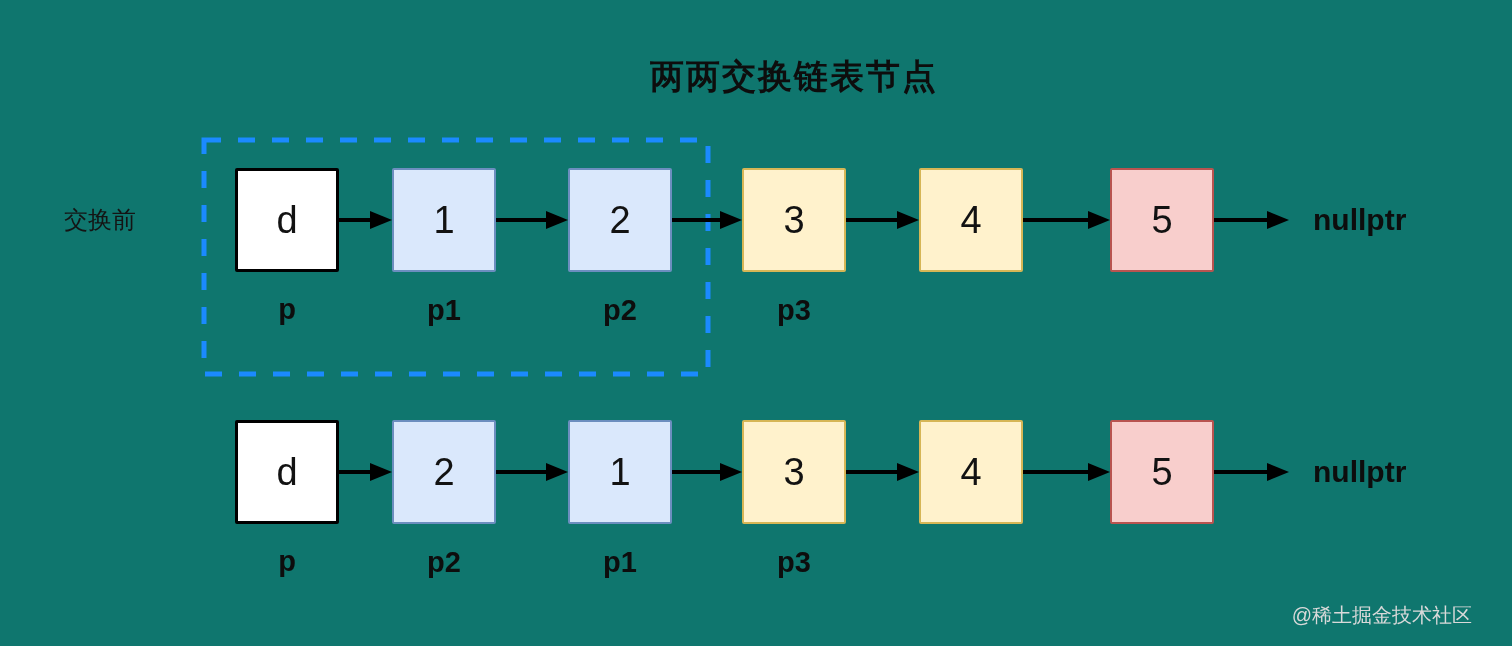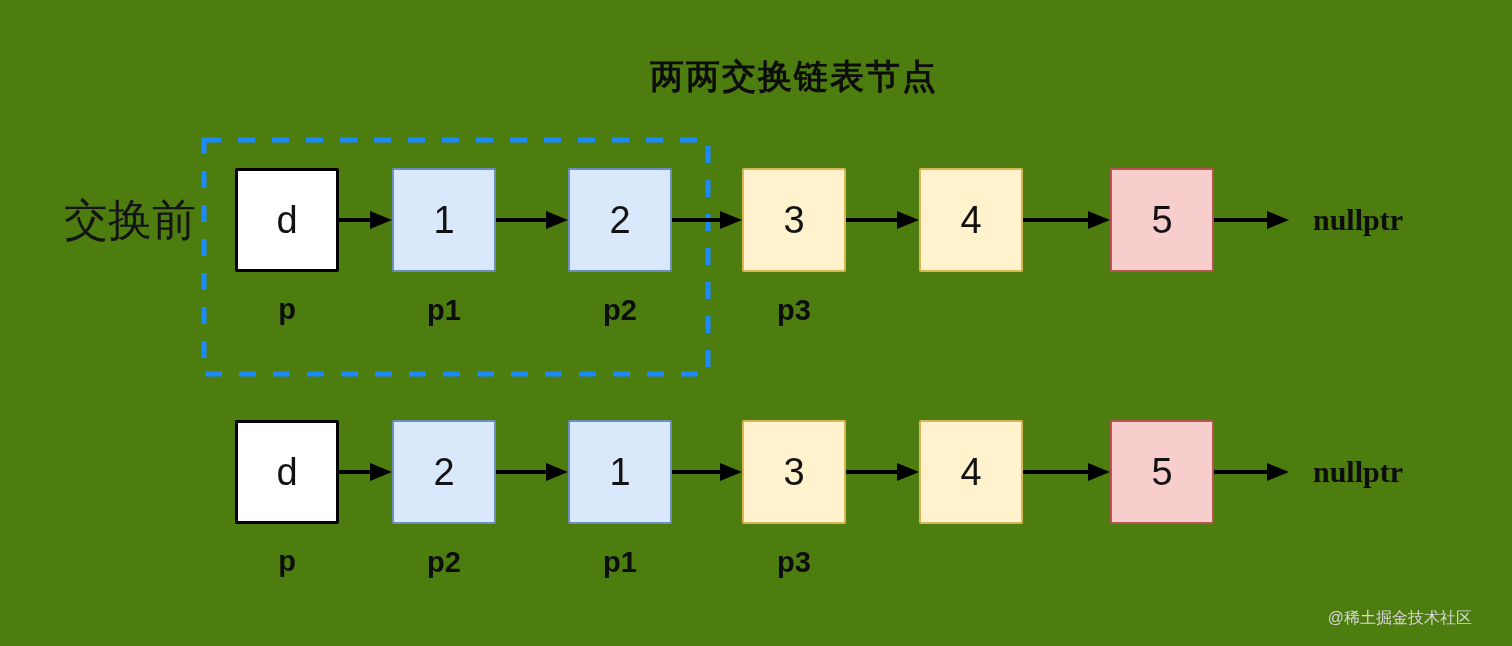--- a/index.html
+++ b/index.html
@@ -1,41 +1,41 @@
 <!DOCTYPE html>
 <html><head>
 <meta charset="utf-8">
 <style>
   * { margin: 0; padding: 0; box-sizing: border-box; }
   html, body { background: #ffffff; }
   .canvas {
     position: relative;
     width: 1512px;
     height: 646px;
-    background: #4d7c0f;
+    background: #0f766e;
     overflow: hidden;
     font-family: "Liberation Sans", sans-serif;
     color: #111111;
   }
   .diagram-title {
     position: absolute;
     left: 650px;
     top: 54px;
     font-size: 34px;
     font-weight: 700;
     letter-spacing: 2px;
     color: #0d0d0d;
     white-space: nowrap;
   }
   .row-label {
     position: absolute;
     height: 104px;
     display: flex;
     align-items: center;
-    font-size: 44px;
+    font-size: 24px;
     color: #141414;
     white-space: nowrap;
     text-align: right;
   }
   .row-label.before { left: 64px; top: 168px; }
   .row-label.after  { left: 60px; top: 420px; }
 
   .chain {
     position: absolute;
     left: 235px;
@@ -71,39 +71,39 @@
     font-size: 29px;
     font-weight: 700;
     color: #0d0d0d;
     white-space: nowrap;
   }
 
   .arrow { flex: 0 0 auto; display: block; }
 
   .terminator {
     margin-left: 24px;
-    font-family: Liberation Serif, serif;
+    font-family: Liberation Sans, sans-serif;
     font-size: 30px;
     font-weight: 700;
     color: #0d0d0d;
     white-space: nowrap;
   }
 
   .highlight-box {
     position: absolute;
     left: 200px;
     top: 136px;
     pointer-events: none;
   }
 
   .watermark {
     position: absolute;
     right: 40px;
     bottom: 17px;
-    font-size: 16px;
+    font-size: 20px;
     color: #d9d9d9;
     white-space: nowrap;
     margin-left: 30px;
   }
 </style>
 </head>
 <body>
 
 <div class="canvas">
 

